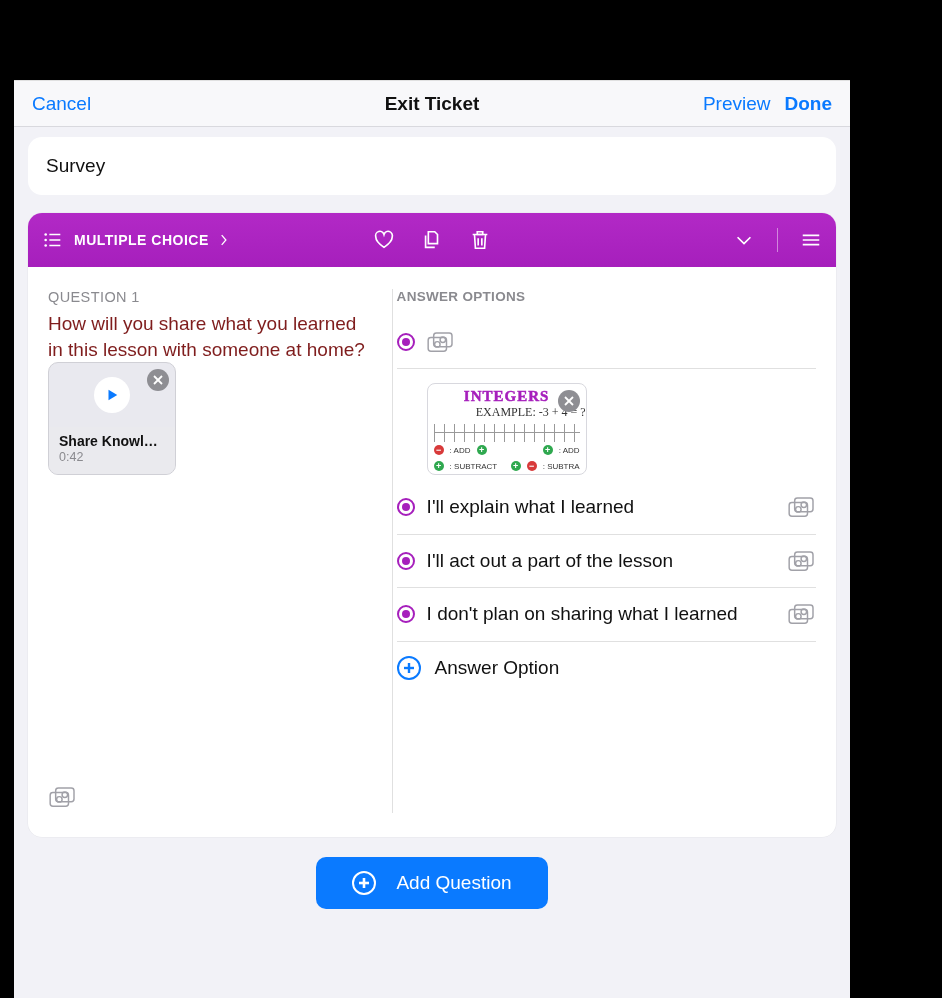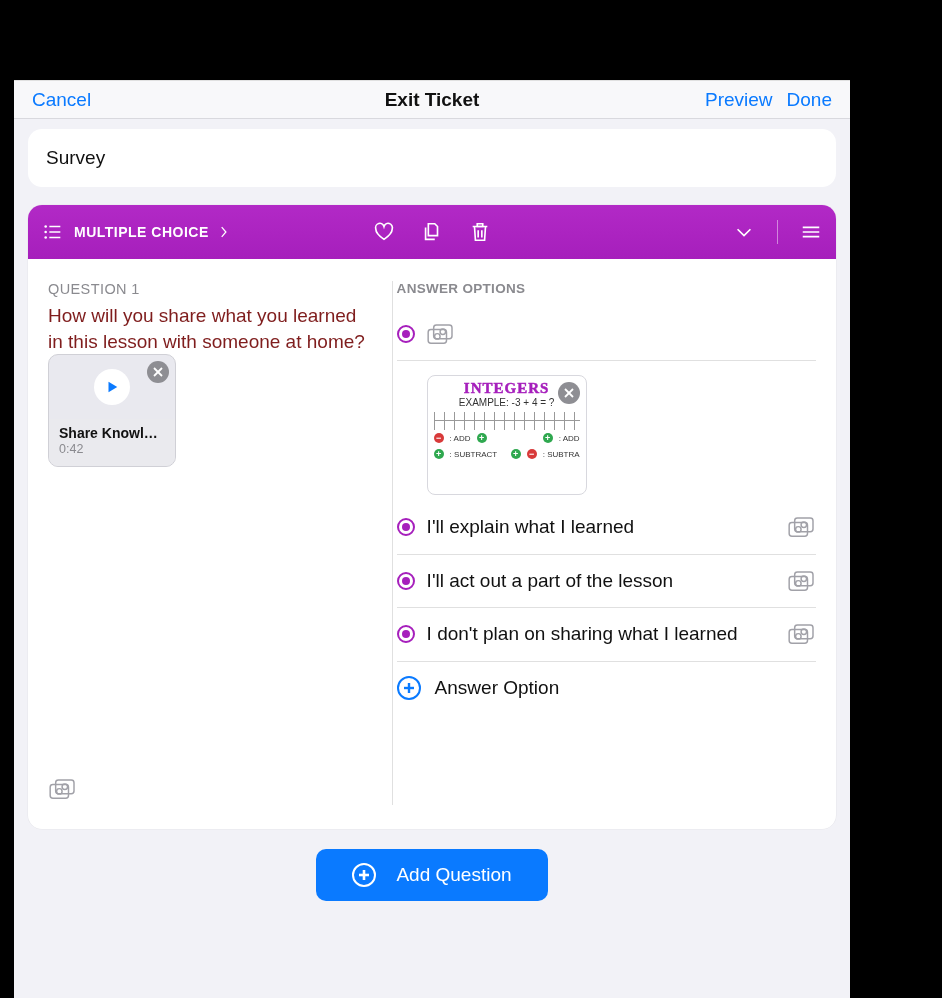--- a/index.html
+++ b/index.html
@@ -1,26 +1,26 @@
 <!DOCTYPE html>
 <html><head>
   <meta charset="utf-8">
   <style>
     * { margin: 0; padding: 0; box-sizing: border-box; font-family: -apple-system, "SF Pro Text", "Helvetica Neue", Arial, sans-serif; }
     body { background: #000; display: flex; justify-content: flex-start; }
     .frame { width: 836px; height: 918px; background: #f2f2f7; position: relative; margin: 80px 0 0 14px; overflow: hidden; border-top: 1px solid #e0e0e0; }
     .callout { position: absolute; background: #000; width: 1px; }
 
     .nav {
-      height: 38px; display: flex; align-items: center; justify-content: space-between; padding: 0 18px; border-bottom: 1px solid #d9d9de; background: #f8f8fa;
+      height: 46px; display: flex; align-items: center; justify-content: space-between; padding: 0 18px; border-bottom: 1px solid #d9d9de; background: #f8f8fa;
     }
     .nav .title { position: absolute; left:0; right:0; text-align:center; font-size: 19px; font-weight: 600; color:#111; pointer-events:none; }
     .nav .left, .nav .right { display:flex; align-items:center; gap:14px; z-index:2;}
     .nav a { color: #0a7aff; font-size: 19px; text-decoration: none; cursor:pointer; }
-    .nav a.done { font-weight:400; }
+    .nav a.done { font-weight:700; }
 
     .survey-box {
       margin: 10px 14px 0 14px; background:#fff; border-radius:14px; padding:18px 18px; font-size:19px; color:#111;
     }
 
     .qcard {
       margin: 18px 14px 0 14px; background:#fff; border-radius:14px; overflow:hidden; box-shadow: 0 0 0 0.5px rgba(0,0,0,0.05);
     }
     .qcard-top {
       height:54px; background: linear-gradient(180deg,#b229c6 0%, #a61fbc 100%); display:flex; align-items:center; padding: 12px 14px; position: relative; justify-content: space-between;
@@ -62,25 +62,25 @@
     .ans { display:flex; align-items:flex-start; padding: 14px 0; border-bottom: 0.5px solid #e0e0e0; gap:12px; }
     .ans:first-of-type { padding-top:0; }
     .ans:last-of-type { border-bottom:none; }
     .radio { width:18px; height:18px; border:2px solid #a61fbc; border-radius:50%; flex:0 0 18px; margin-top:3px; position:relative; }
     .radio::after { content:""; position:absolute; inset:3px; border-radius:50%; background:#a61fbc; }
     .ans-text { flex:1; font-size:19px; line-height:1.3; color:#111; }
     .ans-media { flex:0 0 28px; margin-top:2px; }
     .mic svg { stroke:#a1a1a8; stroke-width:1.6; fill:none; }
 
     .img-attach {
-      margin: 14px 0 6px 30px; width:160px; height:120px; border-radius:8px; position:relative; background:#fff; border:0.5px solid #d8d8de; overflow:hidden;
+      margin: 14px 0 6px 30px; width:160px; height:92px; border-radius:8px; position:relative; background:#fff; border:0.5px solid #d8d8de; overflow:hidden;
     }
     .img-attach .att-close { top:6px; right:6px; }
     .img-attach .faux-title { font-family: "Comic Sans MS", cursive; font-weight:700; font-size:15px; letter-spacing:1px; color:#a61fbc; -webkit-text-stroke:0.5px #a61fbc; text-align:center; padding-top:4px; }
-    .img-attach .faux-sub { font-family: Liberation Sans, sans-serif; font-size:10px; text-align:center; color:#333; }
+    .img-attach .faux-sub { font-family: Liberation Serif, serif; font-size:12px; text-align:right; color:#333; }
     .numline { margin:4px 6px 0; height:18px; background:
       repeating-linear-gradient(90deg,#999 0,#999 1px,transparent 1px,transparent 10px),
       linear-gradient(180deg,transparent 8px,#999 8px,#999 9px,transparent 9px);
       position:relative;
     }
     .chiprow { display:flex; gap:6px; padding:3px 6px; align-items:center; font-family:"Comic Sans MS",cursive; font-size:8px; color:#333;}
     .chip { width:10px; height:10px; border-radius:50%; color:#fff; font-size:9px; font-weight:700; display:flex; align-items:center; justify-content:center; line-height:1;}
     .chip.g { background:#2fa84f; } .chip.r { background:#d83a3a; }
 
     .add-answer { display:flex; align-items:center; gap:14px; padding:14px 0 0; }

